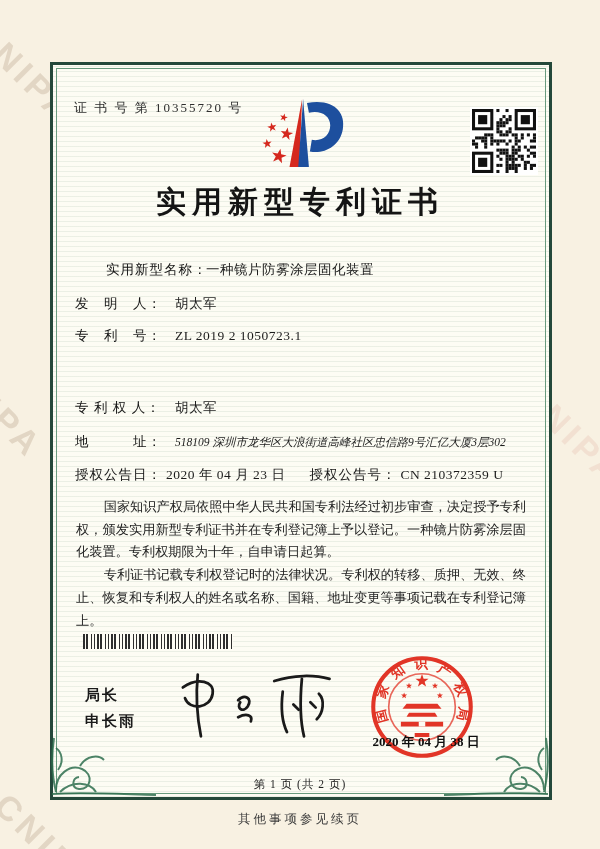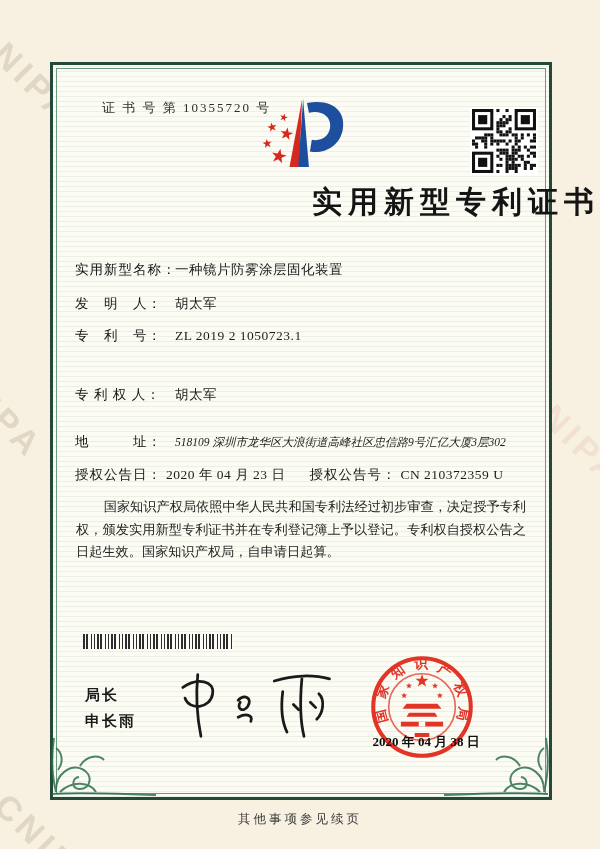--- a/index.html
+++ b/index.html
@@ -22,23 +22,23 @@
     position:absolute;left:50px;top:62px;width:496px;height:732px;
     border:3px solid #24483a;
     background:
       repeating-linear-gradient(0deg,rgba(116,154,126,.13) 0 1px,transparent 1px 5px),
       #fdfcf4;
   }
   .frame::after{
     content:"";position:absolute;inset:3px;border:1px solid #699b7e;pointer-events:none;
   }
   .abs{position:absolute;}
-  .certno{left:74px;top:99px;font-size:13px;letter-spacing:2px;color:#2e2e2e;margin-left:28px;}
+  .certno{left:74px;top:99px;font-size:13px;letter-spacing:2px;color:#2e2e2e;}
   .title{
-    left:0;right:0;top:182px;text-align:right;font-size:30px;font-weight:700;
+    left:0;right:0;top:182px;text-align:center;font-size:30px;font-weight:700;
     letter-spacing:6px;color:#141414;
   }
   .qr{left:470px;top:107px;width:64px;height:64px;background:#fff;padding:2px;}
   .logo{left:243px;top:96px;width:126px;height:75px;}
   .row{left:75px;font-size:13.5px;color:#1c1c1c;white-space:nowrap;}
   .row .lbl{display:inline-block;width:96px;letter-spacing:1px;color:#161616;}
   .row .val{margin-left:4px;letter-spacing:.5px;}
   .row .val.small{font-size:11.5px;letter-spacing:0;font-style:italic;}
   .grant .lbl2{margin-left:24px;letter-spacing:1px;color:#161616;text-align:right;}
   .body-text{
@@ -243,41 +243,42 @@
       <rect x="14" y="0" width="7" height="7" fill="#111"></rect>
       <rect x="15" y="1" width="5" height="5" fill="#fff"></rect>
       <rect x="16" y="2" width="3" height="3" fill="#111"></rect>
       <rect x="0" y="14" width="7" height="7" fill="#111"></rect>
       <rect x="1" y="15" width="5" height="5" fill="#fff"></rect>
       <rect x="2" y="16" width="3" height="3" fill="#111"></rect>
     </svg>
 
   <div class="abs title">实用新型专利证书</div>
 
-  <div class="abs row" style="top:261px;">
+  <div class="abs row" style="top:261px;margin-left:31px;">
     <span class="lbl">实用新型名称：</span><span class="val">一种镜片防雾涂层固化装置</span>
   </div>
   <div class="abs row" style="top:295px;">
     <span class="lbl">发　明　人：</span><span class="val">胡太军</span>
   </div>
   <div class="abs row" style="top:327px;">
     <span class="lbl">专　利　号：</span><span class="val">ZL 2019 2 1050723.1</span>
   </div>
-  <div class="abs row" style="top:386px;">
+  <div class="abs row" style="top:399px;">
     <span class="lbl">专 利 权 人：</span><span class="val">胡太军</span>
   </div>
   <div class="abs row" style="top:433px;">
     <span class="lbl">地　　　址：</span><span class="val small">518109 深圳市龙华区大浪街道高峰社区忠信路9号汇亿大厦3层302</span>
   </div>
   <div class="abs row grant" style="top:466px;">
     <span class="lbl" style="width:auto;">授权公告日：</span><span class="val">2020 年 04 月 23 日</span><span class="lbl2">授权公告号：</span><span class="val">CN 210372359 U</span>
   </div>
 
   <div class="abs body-text">
-    <p>国家知识产权局依照中华人民共和国专利法经过初步审查，决定授予专利权，颁发实用新型专利证书并在专利登记簿上予以登记。专利权自授权公告之日起生效。国家知识产权局，自申请日起算。</p>
+    <p>国家知识产权局依照中华人民共和国专利法经过初步审查，决定授予专利权，颁发实用新型专利证书并在专利登记簿上予以登记。一种镜片防雾涂层固化装置。专利权期限为十年，自申请日起算。</p>
+    <p>专利证书记载专利权登记时的法律状况。专利权的转移、质押、无效、终止、恢复和专利权人的姓名或名称、国籍、地址变更等事项记载在专利登记簿上。</p>
   </div>
 
   <div class="abs barcode"></div>
 
   <div class="abs director" style="top:686px;">局长</div>
   <div class="abs director" style="top:712px;">申长雨</div>
 
   <svg class="abs sig" viewBox="0 0 160 70">
     <g fill="none" stroke="#1a1a1a" stroke-width="2.6" stroke-linecap="round">
       <path d="M28,6 C26,26 27,44 31,64"></path>
@@ -309,15 +310,16 @@
     <path d="M61,92 L99,92 L96,87 L64,87 Z" fill="#e02718"></path>
     <path d="M54,104 L106,104 L106,98 L54,98 Z" fill="#e02718"></path>
     <rect x="76" y="98" width="8" height="6" fill="#fdfcf4"></rect>
     <rect x="71" y="112" width="18" height="5" fill="#e02718"></rect>
     <text font-size="16.5" font-weight="bold" fill="#df2517" font-family="'Liberation Serif','DejaVu Serif',serif">
       <textPath href="#sealArc" startOffset="0" textLength="182" lengthAdjust="spacing">国家知识产权局</textPath>
     </text>
   </svg>
   <div class="abs seal-date">2020 年 04 月 38 日</div>
 
+  <div class="abs pageinfo">第 1 页 (共 2 页)</div>
   <div class="abs footnote">其他事项参见续页</div>
 
 </div>
 
 </body></html>

